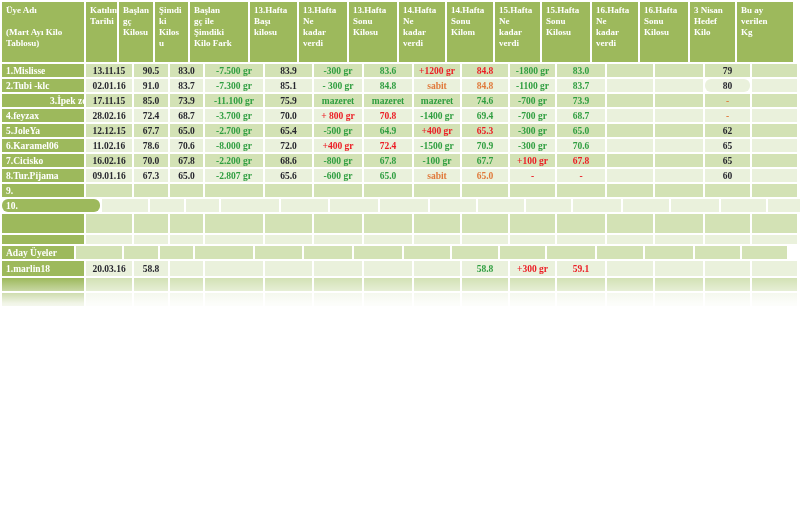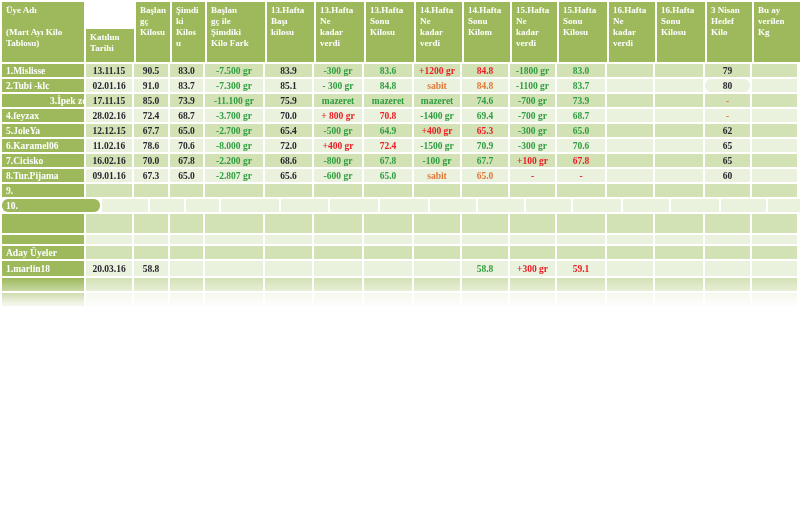--- a/index.html
+++ b/index.html
@@ -27,21 +27,21 @@
 </head>
 <body>
 
 <div id="stage">
   <div id="sheet">
       <div class="trow" style="height: 60px;">
         <div class="cell hdr" style="width: 82px;">Üye Adı
 
 (Mart Ayı Kilo
 Tablosu)</div>
-        <div class="cell hdr" style="width: 48px; margin-top: 27px;">Katılım
+        <div class="cell hdr" style="width: 31px;">Katılım
 Tarihi</div>
         <div class="cell hdr" style="width: 34px;">Başlan
 gç
 Kilosu</div>
         <div class="cell hdr" style="width: 33px;">Şimdi
 ki
 Kilos
 u</div>
         <div class="cell hdr" style="width: 58px;">Başlan
 gç ile
@@ -295,21 +295,21 @@
         <div class="cell dc sh-l" style="width: 46px;"></div>
         <div class="cell dc sh-l" style="width: 46px;"></div>
         <div class="cell dc sh-l" style="width: 45px;"></div>
         <div class="cell dc sh-l" style="width: 48px;"></div>
         <div class="cell dc sh-l" style="width: 46px;"></div>
         <div class="cell dc sh-l" style="width: 48px;"></div>
         <div class="cell dc sh-l" style="width: 45px;"></div>
         <div class="cell dc sh-l" style="width: 45px;"></div>
       </div>
       <div class="trow" style="height: 13px;">
-        <div class="cell lbl" style="width: 82px;">Aday Üyeler</div>
+        <div class="cell lbl" style="width: 72px;">Aday Üyeler</div>
         <div class="cell dc sh-m" style="width: 46px;"></div>
         <div class="cell dc sh-m" style="width: 34px;"></div>
         <div class="cell dc sh-m" style="width: 33px;"></div>
         <div class="cell dc sh-m" style="width: 58px;"></div>
         <div class="cell dc sh-m" style="width: 47px;"></div>
         <div class="cell dc sh-m" style="width: 48px;"></div>
         <div class="cell dc sh-m" style="width: 48px;"></div>
         <div class="cell dc sh-m" style="width: 46px;"></div>
         <div class="cell dc sh-m" style="width: 46px;"></div>
         <div class="cell dc sh-m" style="width: 45px;"></div>

